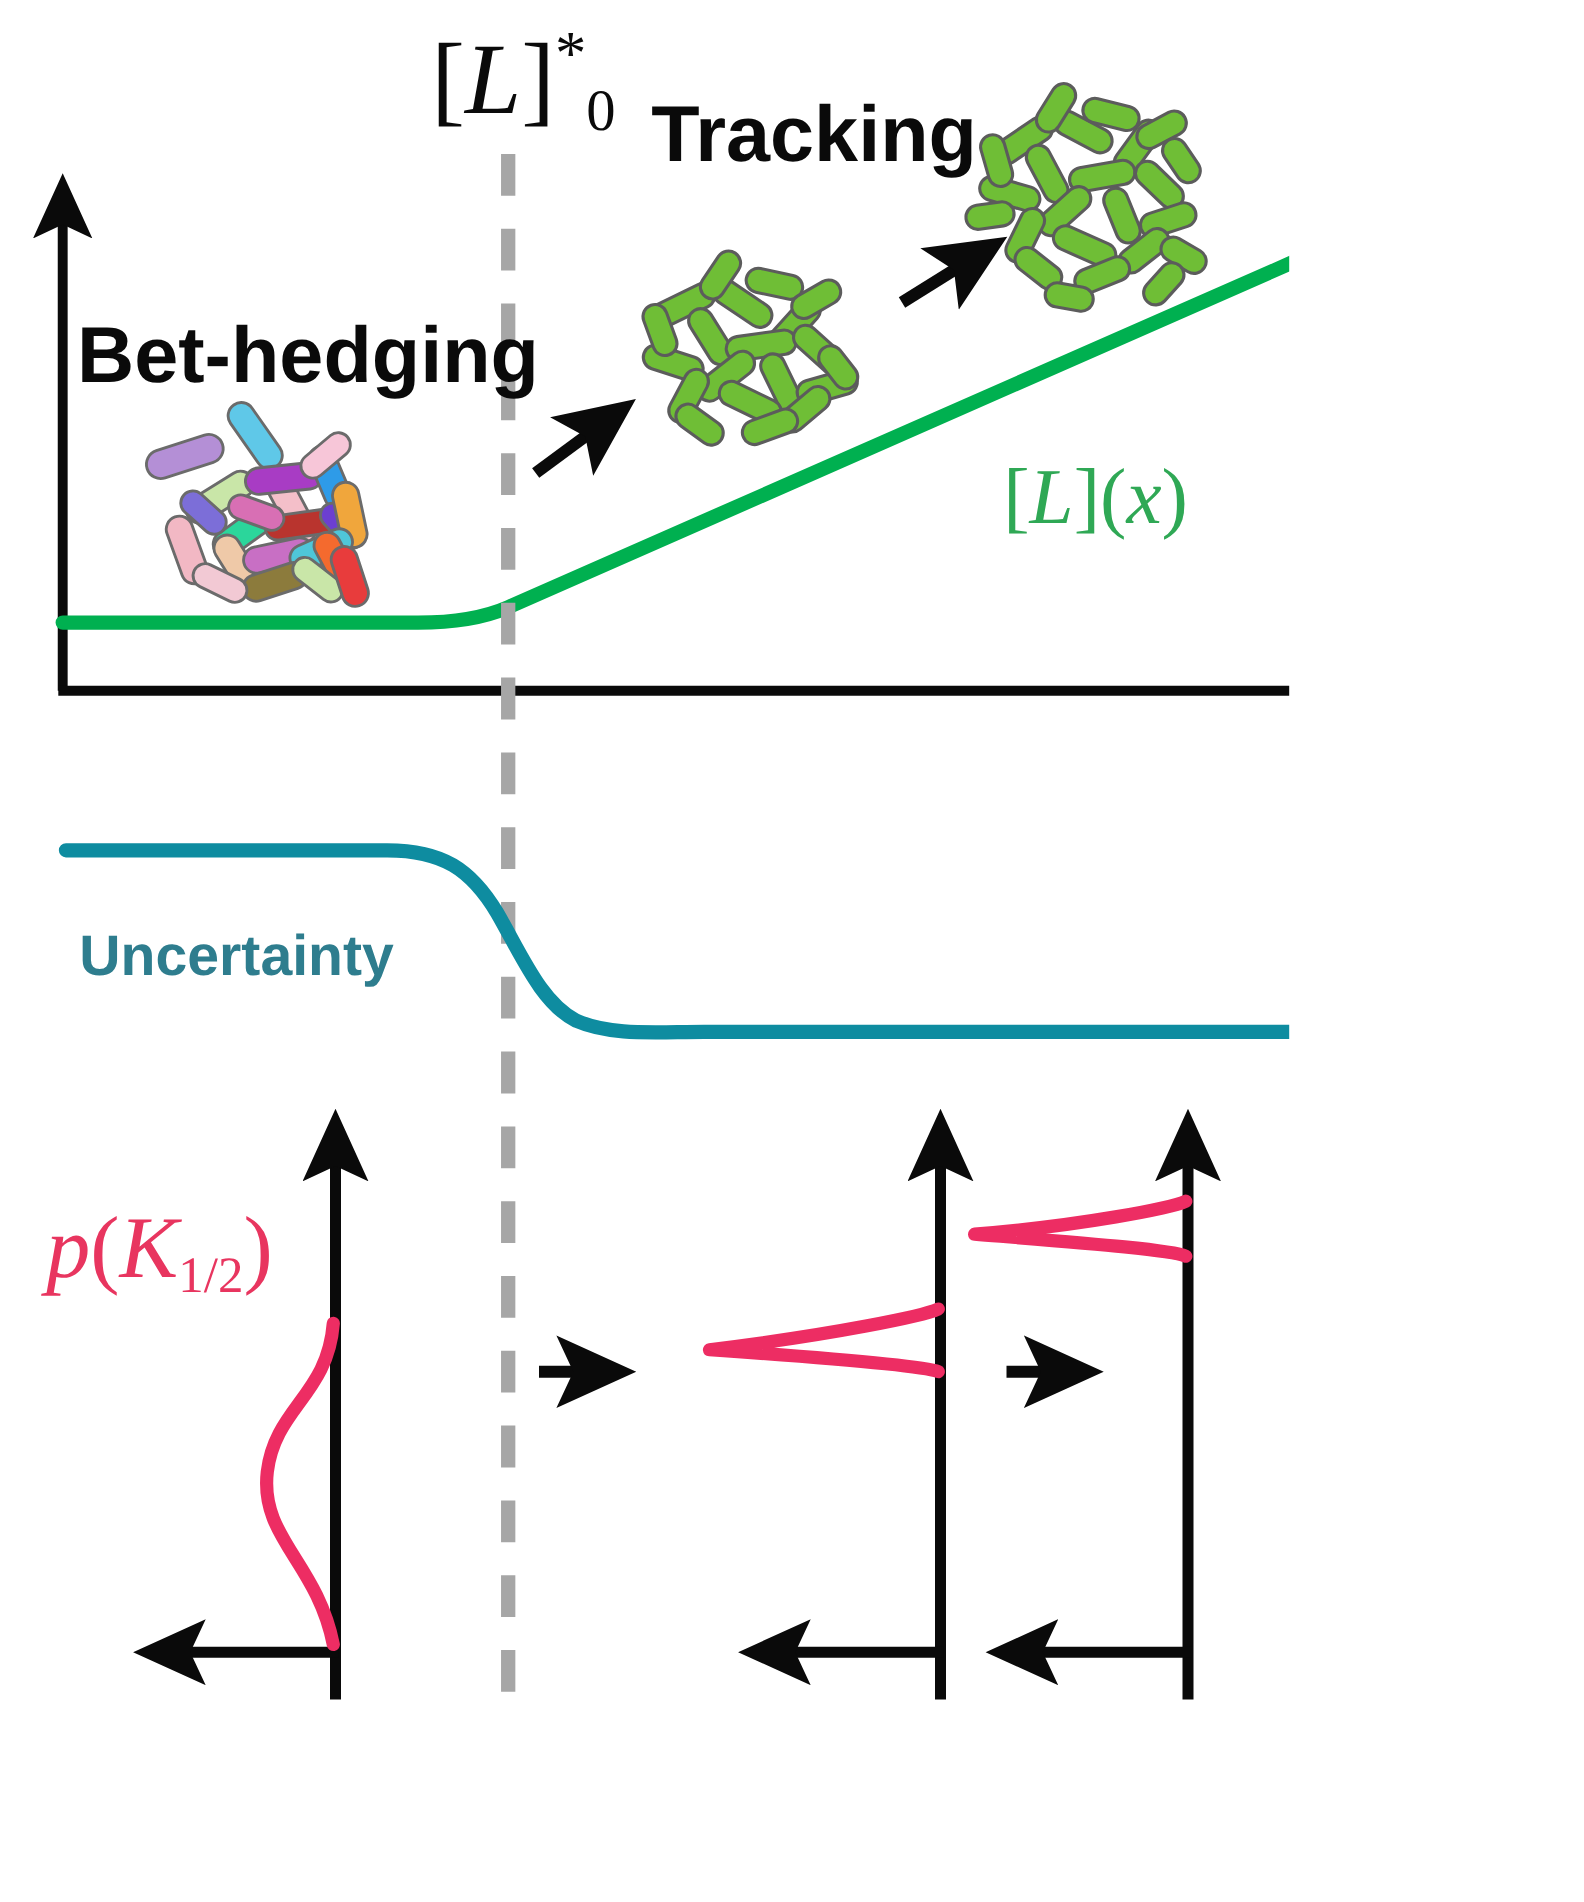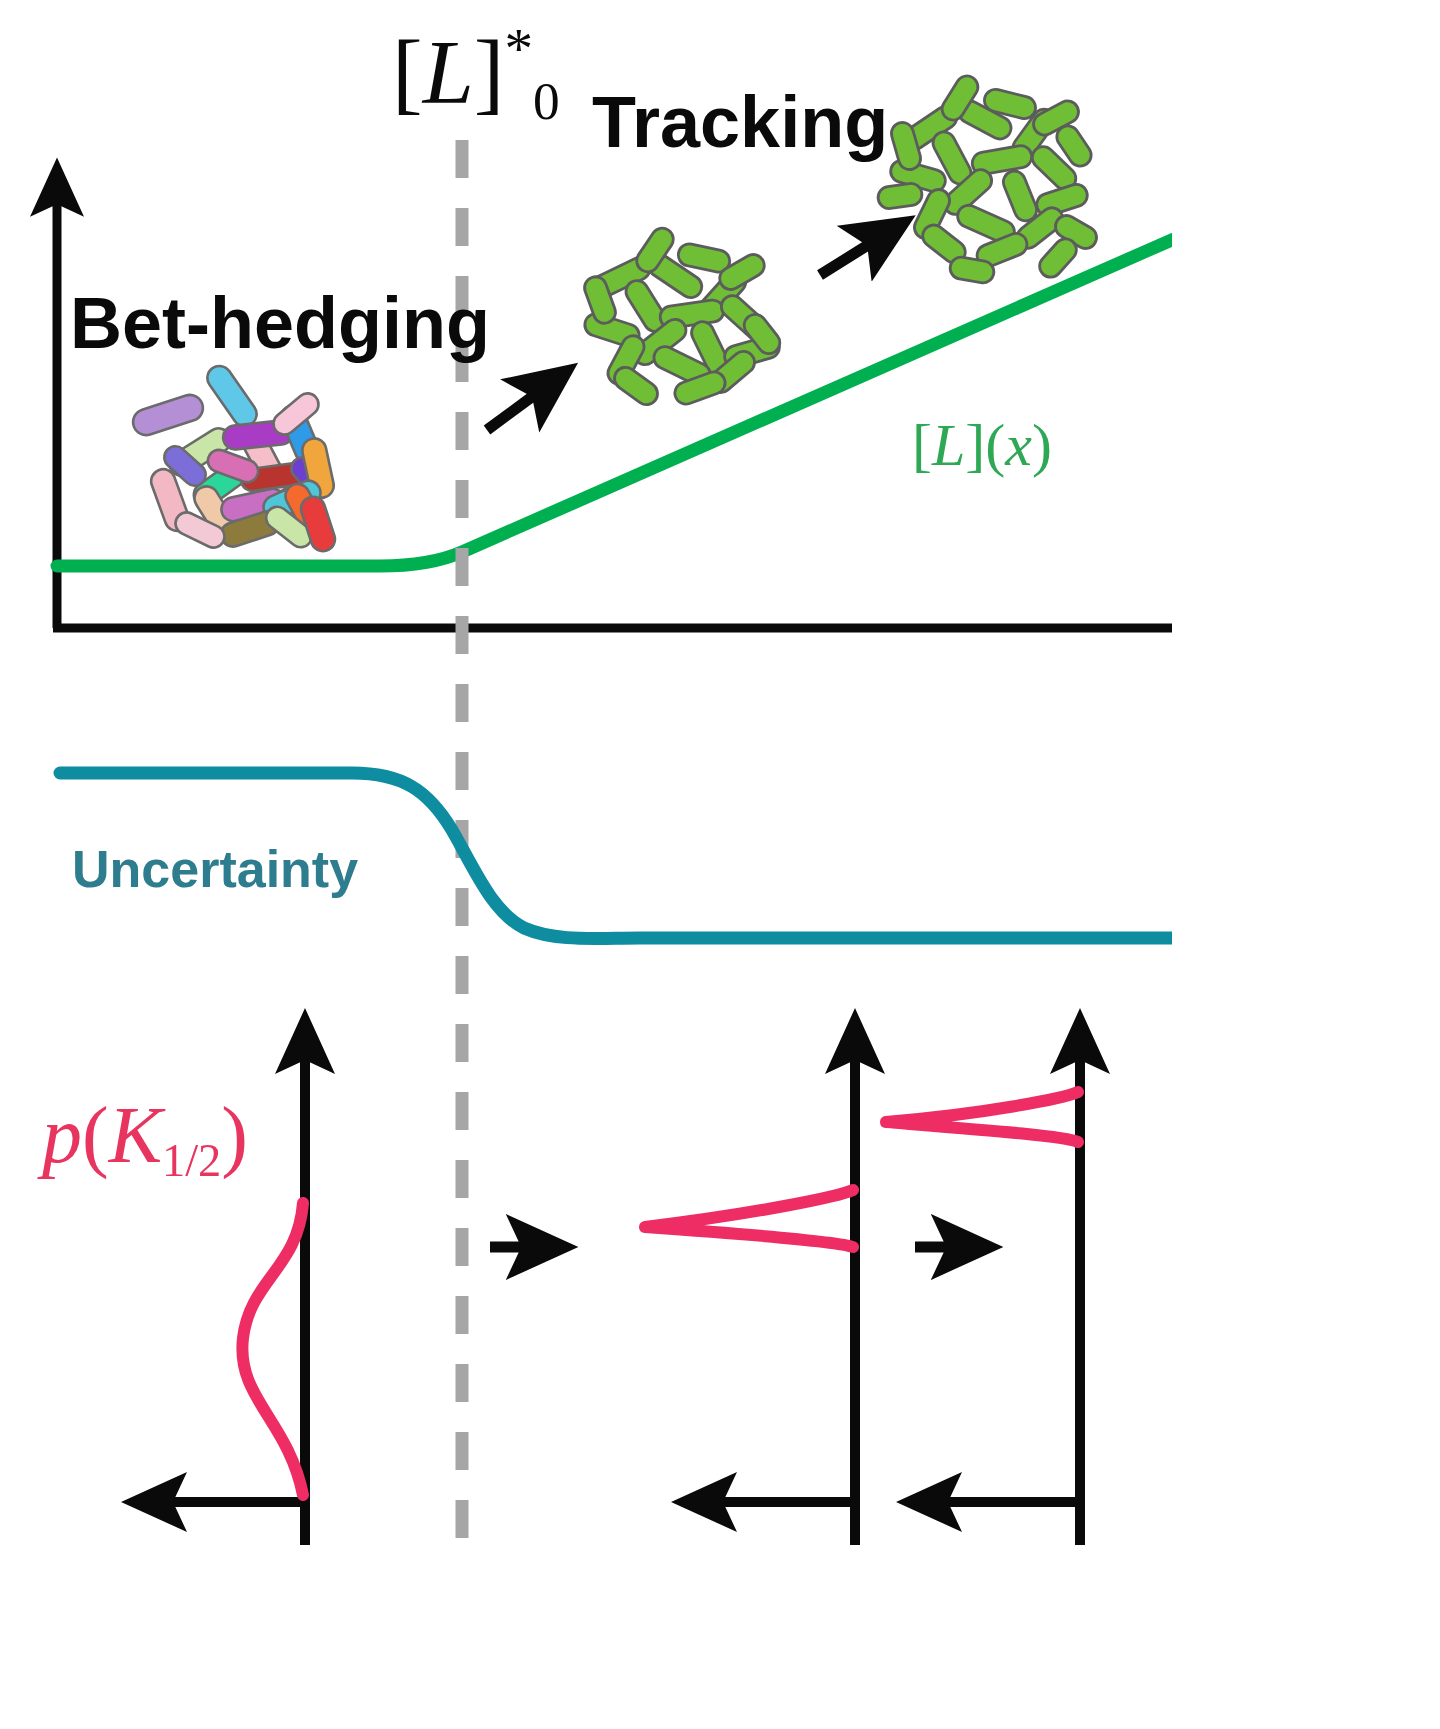--- a/index.html
+++ b/index.html
@@ -62,21 +62,21 @@
   }
   #lbl-bethedging {
     left: 70px;
     top: 262px;
     font-size: 72px;
     margin-top: 25px;
   }
   #lbl-ligand {
     left: 912px;
     top: 415px;
-    font-size: 60px;
+    font-size: 72px;
     color: #2FA855;
   }
   #lbl-uncertainty {
     left: 72px;
     top: 843px;
     font-size: 52px;
     color: #2E7D8E;
   }
   #lbl-pk {
     left: 42px;

